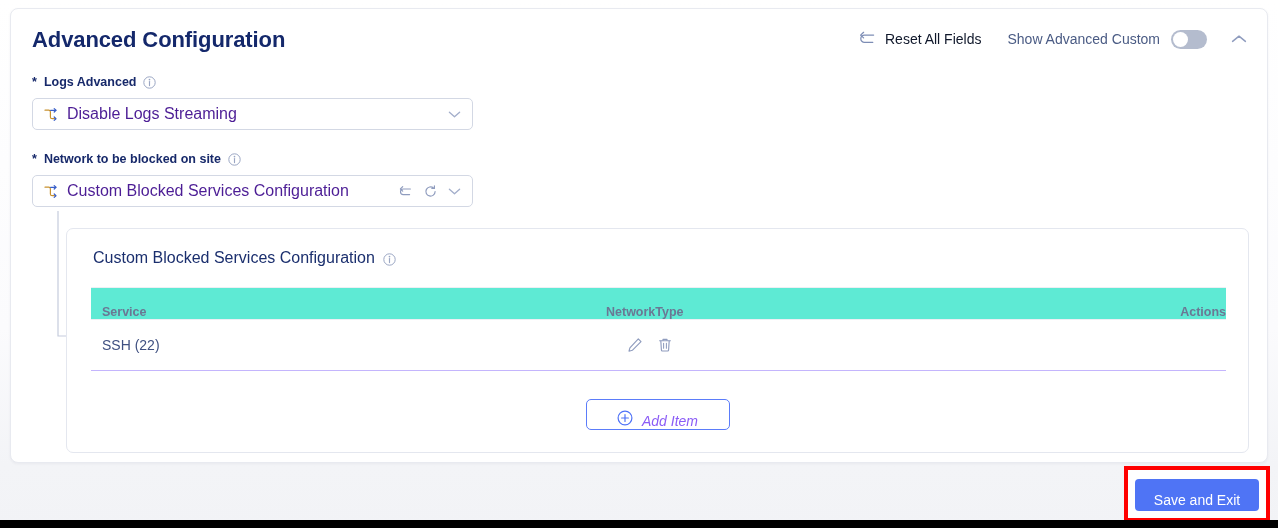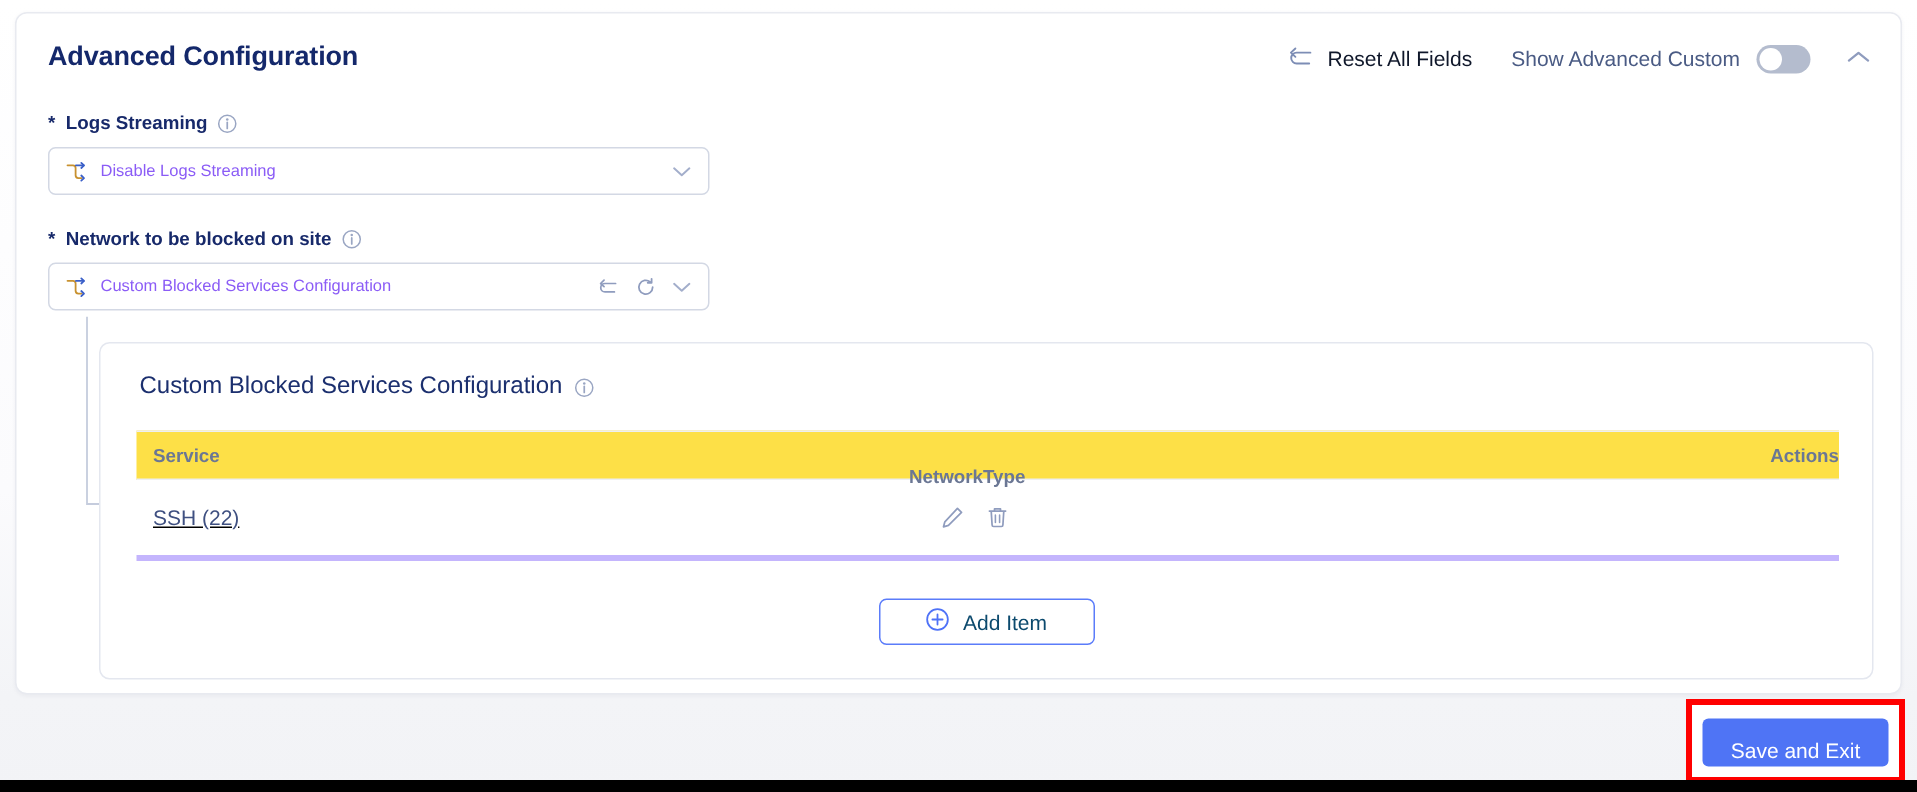--- a/index.html
+++ b/index.html
@@ -44,21 +44,21 @@
 
   
   .card-header {
     position: relative;
     height: 62px;
   }
   .card-title {
     position: absolute;
     left: 21px;
     top: 18px;
-    font-size: 18px;
+    font-size: 22px;
     font-weight: bold;
     color: #14286b;
     letter-spacing: -0.1px;
   }
   .header-actions {
     position: absolute;
     right: 18px;
     top: 18px;
     display: flex;
     align-items: center;
@@ -141,22 +141,22 @@
     cursor: pointer;
   }
   .select .lead-icon {
     margin-left: 10px;
     margin-right: 9px;
     width: 15px;
     height: 15px;
     flex: none;
   }
   .select .sel-value {
-    font-size: 11px;
-    color: #8b5cf6;
+    font-size: 16px;
+    color: #4c1d95;
     flex: 1;
     white-space: nowrap;
     overflow: hidden;
   }
   .select .trail {
     display: flex;
     align-items: center;
     gap: 11px;
     margin-right: 11px;
   }
@@ -202,37 +202,36 @@
 
   
   .tbl {
     position: absolute;
     left: 24px;
     top: 58px;
     width: 1135px;
   }
   .tbl-head {
     display: flex;
-    align-items: center;
+    align-items: flex-end;
     height: 31px;
-    background: #fde047;
+    background: #5eead4;
     border-top: 1px solid #edeff4;
     border-bottom: 1px solid #edeff4;
   }
   .tbl-head .th {
     font-size: 12.5px;
     font-weight: bold;
     color: #6b7794;
   }
   .tbl-row {
     display: flex;
     align-items: center;
     height: 50px;
-    border-bottom: 4px solid #c4b5fd;
-    text-decoration: underline;
+    border-bottom: 1px solid #c4b5fd;
   }
   .tbl-row .td {
     font-size: 14px;
     color: #3f5081;
   }
   .col-service   { width: 515px; padding-left: 11px; box-sizing: border-box; }
   .col-network   { width: 548px; box-sizing: border-box; margin-top: 28px; }
   .col-actions   { width: 72px; box-sizing: border-box; text-align: right; }
   .row-actions {
     display: flex;
@@ -247,32 +246,33 @@
   .add-item-wrap {
     position: absolute;
     top: 170px;
     left: 0;
     right: 0;
     display: flex;
     justify-content: center;
   }
   .add-item {
     display: flex;
-    align-items: center;
+    align-items: flex-end;
     justify-content: center;
     gap: 9px;
     width: 144px;
     height: 31px;
     border: 1px solid #5b7cfa;
     border-radius: 5px;
     background: #ffffff;
-    color: #0c4a6e;
+    color: #8b5cf6;
     font-size: 14px;
     cursor: pointer;
     box-sizing: border-box;
+    font-style: italic;
   }
 
   
   .save-highlight {
     position: absolute;
     left: 1124px;
     top: 466px;
     width: 146px;
     height: 56px;
     border: 4px solid #ff0000;
@@ -329,21 +329,21 @@
               <path d="M1.6 7.4 8 2.2l6.4 5.2" stroke="#8f9cbe" stroke-width="1.5" stroke-linecap="round" stroke-linejoin="round" fill="none"></path>
             </svg>
           </span>
         </div>
       </div>
     </div>
 
     <div class="field-1">
       <div class="field-label">
         <span class="star">*</span>
-        <span>Logs Streaming</span>
+        <span>Logs Advanced</span>
         <span class="info-icon">
           <svg width="13" height="13" viewBox="0 0 13 13" fill="none">
             <circle cx="6.5" cy="6.5" r="5.7" stroke="#9aa6c3" stroke-width="1" fill="none"></circle>
             <circle cx="6.5" cy="3.6" r="0.85" fill="#9aa6c3"></circle>
             <path d="M6.5 5.6v4" stroke="#9aa6c3" stroke-width="1.15" stroke-linecap="round"></path>
           </svg>
         </span>
       </div>
 
       <div class="select">

